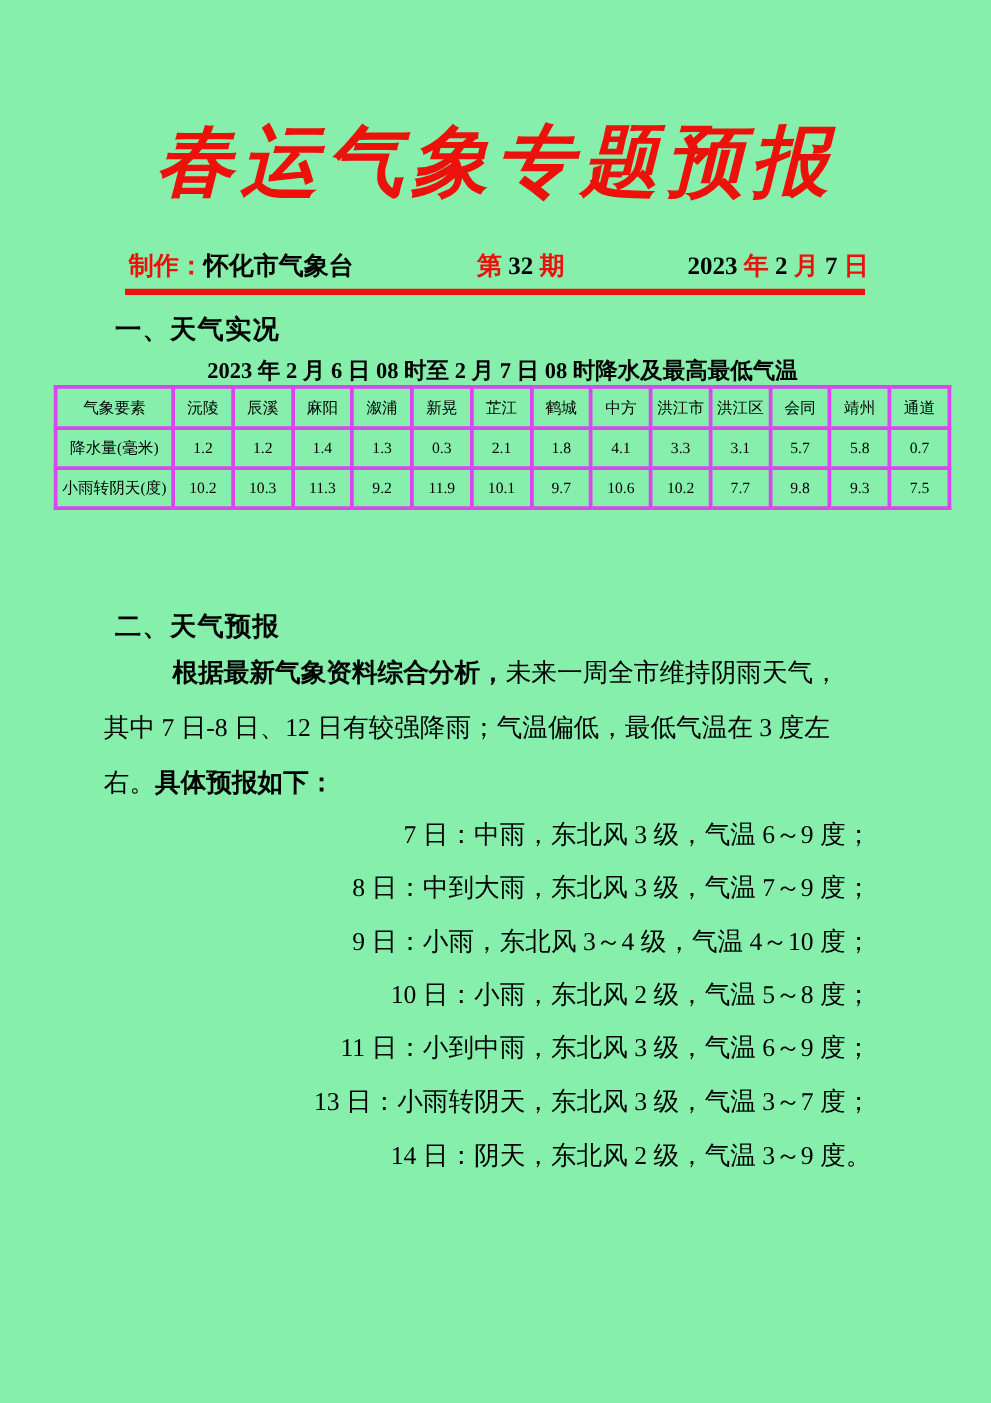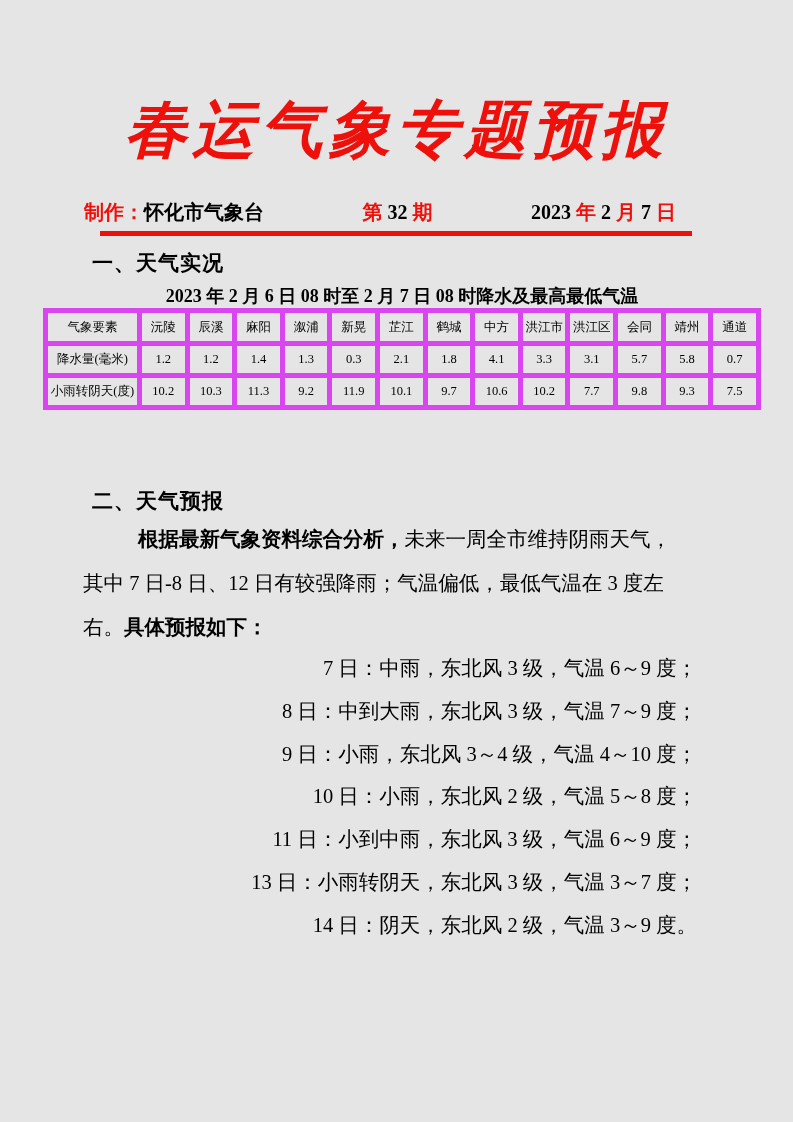--- a/index.html
+++ b/index.html
@@ -2,41 +2,41 @@
 <html><head>
 <meta charset="utf-8">
 <style>
   * { margin: 0; padding: 0; box-sizing: border-box; }
   html, body { background: #ffffff; }
   body { font-family: "Liberation Serif", "DejaVu Serif", serif; color: #000; }
   .page {
     position: relative;
     width: 793px;
     height: 1122px;
-    background: #e5e5e5;
+    background: #86efac;
     overflow: hidden;
   }
   .doc-title {
     position: absolute;
     top: 84px;
     left: 0;
     width: 100%;
     text-align: center;
     color: #ee100a;
     font-size: 62px;
     font-weight: bold;
     font-style: italic;
     letter-spacing: 6px;
     line-height: 92px;
     white-space: nowrap;
   }
   .byline {
     position: absolute;
     top: 199px;
-    left: 84px;
+    left: 103px;
     width: 592px;
     display: flex;
     justify-content: space-between;
     align-items: baseline;
     font-size: 20px;
     font-weight: bold;
     white-space: nowrap;
   }
   .red { color: #ee100a; }
   .black { color: #000; }
@@ -69,21 +69,21 @@
   .weather-table {
     position: absolute;
     top: 308px;
     left: 43px;
     width: 718px;
     border-collapse: collapse;
     table-layout: fixed;
     font-size: 12.5px;
   }
   .weather-table th, .weather-table td {
-    border: 5px solid #d946ef;
+    border: 3px solid #d946ef;
     text-align: center;
     vertical-align: middle;
     font-weight: normal;
     padding: 0 1px;
     overflow: hidden;
   }
   .weather-table tr { height: 32px; }
   .weather-table tr.hdr { height: 33px; }
   .weather-table col.label-col { width: 94px; }
   .para {

